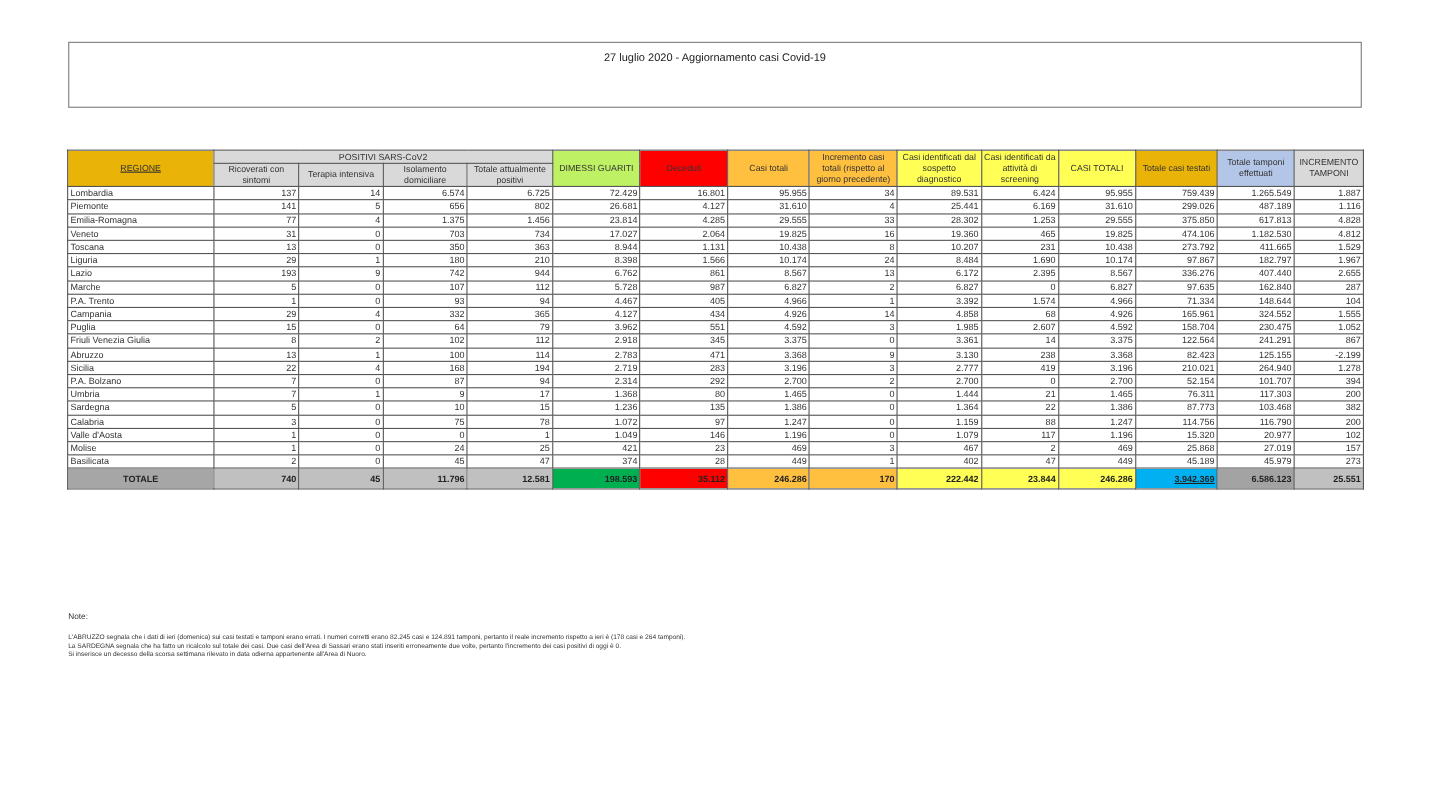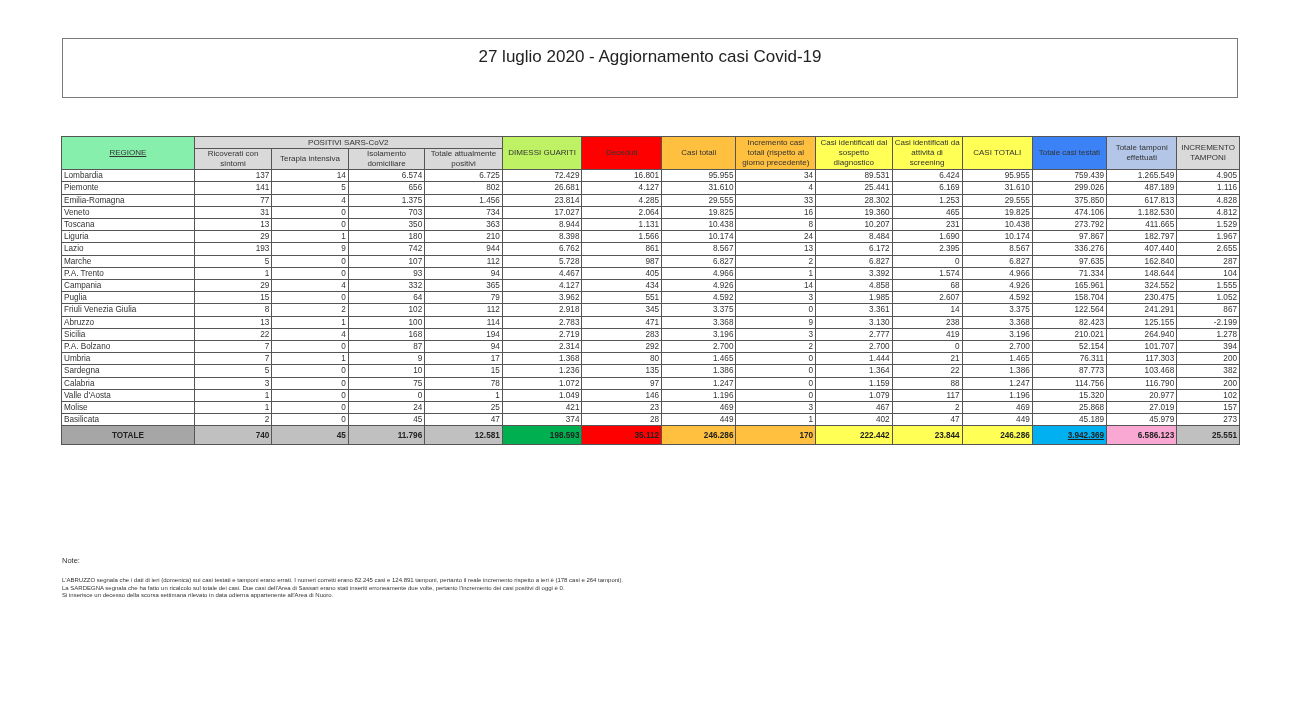--- a/index.html
+++ b/index.html
@@ -1,46 +1,46 @@
 <!DOCTYPE html>
 <html><head>
   <meta charset="utf-8">
   <style>
     html, body { margin: 0; padding: 0; background: #ffffff; }
     body { width: 1300px; height: 718px; position: relative; overflow: hidden;
            font-family: "Liberation Sans", sans-serif; color: #222; }
     .title-box { position: absolute; left: 62px; top: 38px; width: 1176px; height: 60px;
                  border: 1px solid #7a7a7a; box-sizing: border-box; text-align: center; }
-    .title-box .t1 { font-size: 17px; margin-top: 8px; }
+    .title-box .t1 { font-size: 10px; margin-top: 8px; }
     .title-box .t2 { font-size: 12.5px; margin-top: 13px; }
     table.data { position: absolute; left: 61px; top: 136px; border-collapse: collapse;
                  table-layout: fixed; width: 1179px; font-size: 8.2px; }
     table.data td, table.data th { border: 1px solid #555; padding: 0 2px; overflow: hidden;
                  white-space: nowrap; line-height: 11.2px; height: 11.2px; }
     table.data th { font-weight: normal; text-align: center; white-space: normal;
                  line-height: 10px; color: #333; font-size: 8px; }
-    th.regione { background: #86efac; font-weight: bold; color: #222; text-decoration: underline; }
+    th.regione { background: #eab308; font-weight: bold; color: #222; text-decoration: underline; }
     th.group { background: #d9d9d9; font-weight: bold; font-size: 11px; height: 20px; color: #222; }
     th.sub { background: #d9d9d9; height: 50px; }
     th.green { background: #bef264; }
     th.red { background: #ff0000; }
     th.orange { background: #ffbf3f; }
     th.yellow { background: #ffff55; }
-    th.cyan { background: #3b82f6; }
+    th.cyan { background: #eab308; }
     th.lblue { background: #b4c6e7; }
     th.grey { background: #d9d9d9; }
     td.name { text-align: left; color: #333; }
     td.num { text-align: right; color: #333; }
     tr.total td { background: #c0c0c0; font-weight: bold; height: 18px; color: #222; }
     tr.total td.tgreen { background: #00b050; }
     tr.total td.tred { background: #ff0000; }
     tr.total td.torange { background: #ffbf3f; }
     tr.total td.tyellow { background: #ffff55; }
     tr.total td.tcyan { background: #00b0f0; text-decoration: underline; }
-    tr.total td.tlblue { background: #f9a8d4; }
+    tr.total td.tlblue { background: #a3a3a3; }
     tr.total td.tlabel { text-align: center; background: #a6a6a6; }
     .notes { position: absolute; left: 62px; top: 556px; font-size: 6px; color: #333; }
     .notes .label { font-size: 7.5px; margin-bottom: 12px; }
     .notes .line { line-height: 7.5px; }
   </style>
 </head>
 <body>
 
 <div class="title-box">
   <div class="t1">27 luglio 2020 - Aggiornamento casi Covid-19</div>
@@ -95,21 +95,21 @@
         <td class="num">6.725</td>
         <td class="num">72.429</td>
         <td class="num">16.801</td>
         <td class="num">95.955</td>
         <td class="num">34</td>
         <td class="num">89.531</td>
         <td class="num">6.424</td>
         <td class="num">95.955</td>
         <td class="num">759.439</td>
         <td class="num">1.265.549</td>
-        <td class="num">4.905</td>
+        <td class="num">1.887</td>
       </tr>
       <tr>
         <td class="name">Piemonte</td>
         <td class="num">141</td>
         <td class="num">5</td>
         <td class="num">656</td>
         <td class="num">802</td>
         <td class="num">26.681</td>
         <td class="num">4.127</td>
         <td class="num">31.610</td>

